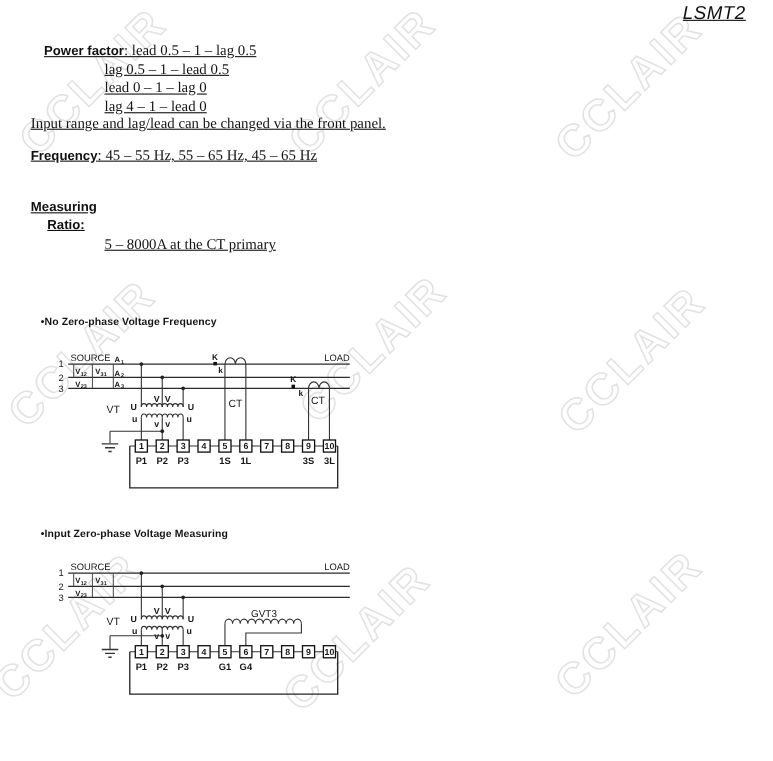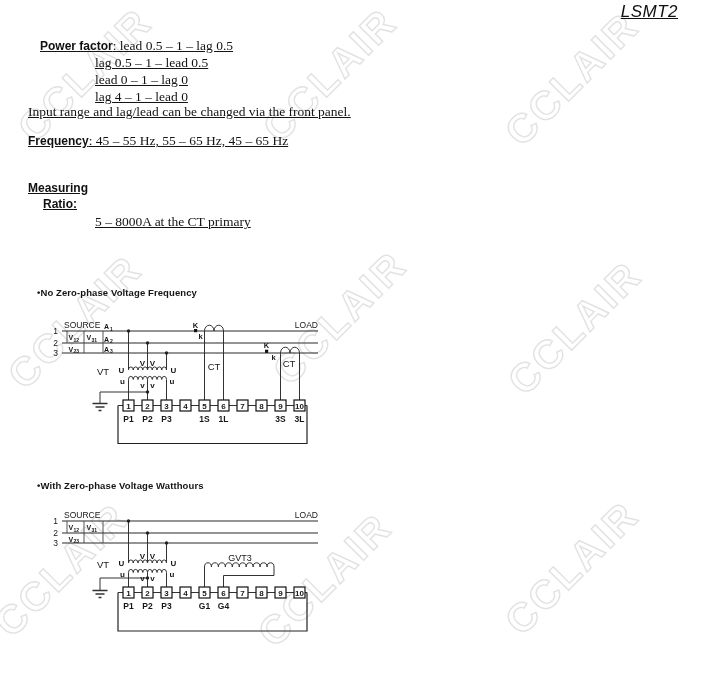--- a/index.html
+++ b/index.html
@@ -87,21 +87,21 @@
     <div class="abs serif" style="left:28px;top:104px">Input range and lag/lead can be changed via the front panel.</div>
 
     <div class="abs serif" style="left:28px;top:133px"><b class="blabel">Frequency</b><span>: 45 – 55 Hz, 55 – 65 Hz, 45 – 65 Hz</span></div>
 
     <div class="abs blabel" style="left:28px;top:182px">Measuring</div>
     <div class="abs blabel" style="left:43px;top:198px">Ratio:</div>
     <div class="abs serif" style="left:95px;top:214px">5 – 8000A at the CT primary</div>
 
 
     <div class="diag-heading" style="left:37px;top:287px">•No Zero-phase Voltage Frequency</div>
-    <div class="diag-heading" style="left:37px;top:480px">•With Zero-phase Voltage Watthours</div>
+    <div class="diag-heading" style="left:37px;top:480px">•Input Zero-phase Voltage Measuring</div>
 
     <svg class="diagrams" width="703" height="692" viewBox="0 0 703 692">
 
       <g>
         <g>
           <path class="bus" d="M62,331 H318 M62,343 H318 M62,353 H318"></path>
           <path class="tick" d="M67,331 V343 M84,331 V353 M103,331 V353"></path>
           <path class="wire" d="M128.5,331 V370 M147.5,343 V370 M166.5,353 V370"></path>
           <path class="coil" d="M128.5,370 a2.375,3.1 0 0 1 4.75,0 a2.375,3.1 0 0 1 4.75,0 a2.375,3.1 0 0 1 4.75,0 a2.375,3.1 0 0 1 4.75,0 a2.375,3.1 0 0 1 4.75,0 a2.375,3.1 0 0 1 4.75,0 a2.375,3.1 0 0 1 4.75,0 a2.375,3.1 0 0 1 4.75,0"></path>
           <path class="coil" d="M128.5,379.5 a2.375,3.1 0 0 1 4.75,0 a2.375,3.1 0 0 1 4.75,0 a2.375,3.1 0 0 1 4.75,0 a2.375,3.1 0 0 1 4.75,0 a2.375,3.1 0 0 1 4.75,0 a2.375,3.1 0 0 1 4.75,0 a2.375,3.1 0 0 1 4.75,0 a2.375,3.1 0 0 1 4.75,0"></path>

